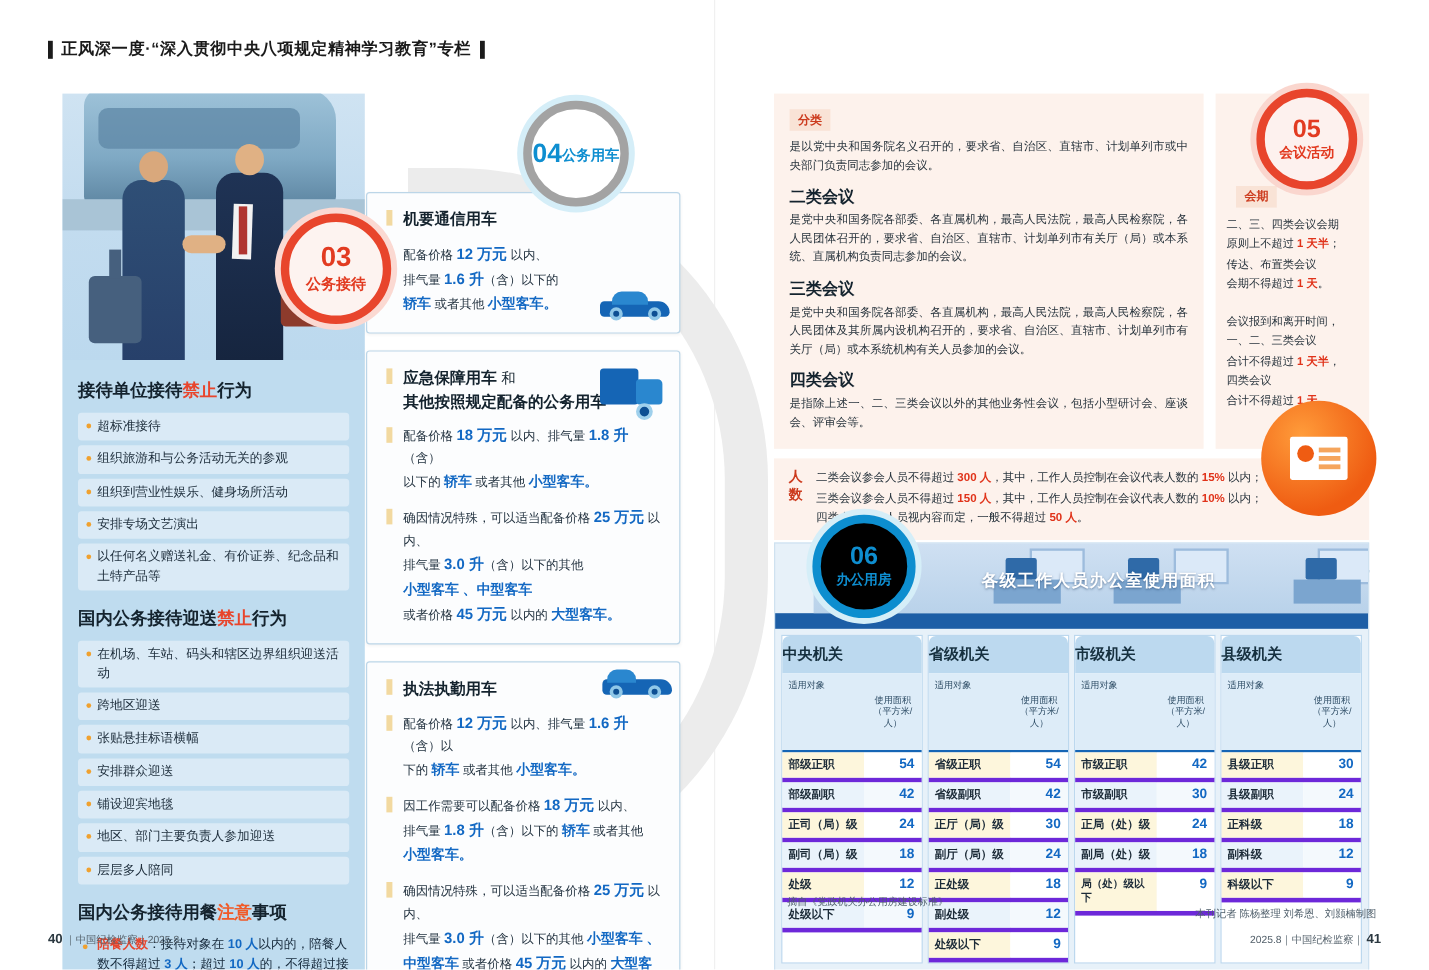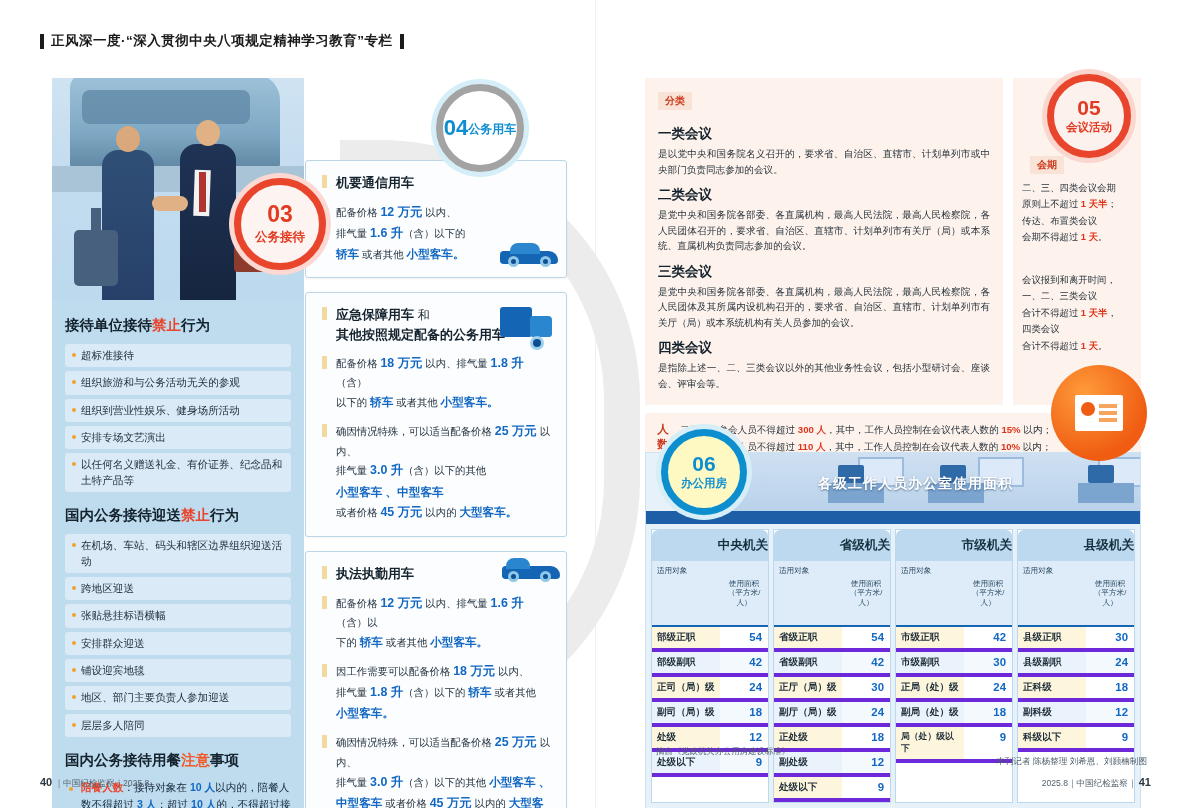--- a/index.html
+++ b/index.html
@@ -174,31 +174,31 @@
     border:1px solid #cfe2f0; }
   .office-top { position:relative; height:58px;
     background:linear-gradient(180deg,#cfe0f2 0%, #b9d2ea 100%); overflow:hidden;margin-left:32px; }
   .office-top .desk { position:absolute; bottom:8px; width:56px; height:20px; background:#7ba5cf; }
   .office-top .mon { position:absolute; width:26px; height:18px; background:#2f6aa8; border-radius:2px; }
   .office-top .win { position:absolute; width:46px; height:30px; background:#dbe9f8;
     border:2px solid #9dbcdd; }
   .banner { position:absolute; left:140px; top:22px; z-index:4;
     font-size:14px; font-weight:bold; color:#fff; letter-spacing:1px;
     text-shadow:0 1px 2px rgba(20,50,90,.55); }
-  .circle06 { position:absolute; left:15px; top:-24px; width:86px; height:86px; border-radius:50%;
-    background:#fef9c3; border:7px solid #0d8ecf;
+  .circle06 { position:absolute; left:31px; top:-24px; width:86px; height:86px; border-radius:50%;
+    background:#000000; border:7px solid #0d8ecf;
     display:flex; flex-direction:column; align-items:center; justify-content:center;
     box-shadow:0 0 0 5px #d5eef8; z-index:9; }
   .circle06 .num { font-size:21px; font-weight:bold; color:#0e8ed0; line-height:1; }
   .circle06 .lbl { font-size:11.5px; font-weight:bold; color:#0e8ed0; margin-top:2px; }
   .darkbar { height:13px; background:#1d5ea6; }
 
   .tables { display:flex; gap:4px; padding:5px 5px 6px; }
   .tcol { width:120px; background:#fff; border:1px solid #bcd8ee; }
-  .tcol .th { background:#bcd9ef; text-align:right; font-size:12.6px; font-weight:bold;
+  .tcol .th { background:#bcd9ef; text-align:left; font-size:12.6px; font-weight:bold;
     color:#16303f; padding:7px 0; border-radius:6px 6px 0 0; }
   .tcol .subhead { display:flex; font-size:7.6px; color:#335; background:#ddecf8;
     border-bottom:2px solid #1565b5; }
   .tcol .subhead div:first-child { width:68px; padding:5px 5px; color:#2b4a63; }
   .tcol .subhead div:last-child { flex:1; text-align:center; padding:18px 2px; color:#2b4a63; line-height:1.25; }
   .trow { display:flex; font-size:9.6px; border-bottom:4px solid #6d28d9; }
   .trow .lb { width:68px; padding:4px 5px; background:#fdf6dc; color:#1c2b38; font-weight:bold; }
   .trow .vl { flex:1; padding:4px 6px; text-align:right; background:#fff; color:#1268c3;
     font-weight:bold; font-size:11.4px; }
   .trow:nth-child(odd) .lb { background:#fdf6dc; }
@@ -368,54 +368,53 @@
   <div class="col-right">
 
     <div class="circle05">
       <span class="num">05</span>
       <span class="lbl">会议活动</span>
     </div>
 
     <div class="meet-wrap">
       <div class="meet-box">
         <span class="tagcls">分类</span>
-        <h5>一类会议</h5>
         <p>是以党中央和国务院名义召开的，要求省、自治区、直辖市、计划单列市或中央部门负责同志参加的会议。</p>
         <h5>二类会议</h5>
         <p>是党中央和国务院各部委、各直属机构，最高人民法院，最高人民检察院，各人民团体召开的，要求省、自治区、直辖市、计划单列市有关厅（局）或本系统、直属机构负责同志参加的会议。</p>
         <h5>三类会议</h5>
         <p>是党中央和国务院各部委、各直属机构，最高人民法院，最高人民检察院，各人民团体及其所属内设机构召开的，要求省、自治区、直辖市、计划单列市有关厅（局）或本系统机构有关人员参加的会议。</p>
         <h5>四类会议</h5>
         <p>是指除上述一、二、三类会议以外的其他业务性会议，包括小型研讨会、座谈会、评审会等。</p>
       </div>
 
       <div class="side-box">
         <div style="height:66px"></div>
         <span class="tagper">会期</span>
         <p>
           <span>二、三、四类会议会期</span><br>
           原则上不超过 <span class="r">1 天半</span>；<br>
           <span>传达、布置类会议</span><br>
           会期不得超过 <span class="r">1 天</span>。
         </p>
-        <p style="margin-top:26px">
+        <p style="margin-top:15px">
           <span>会议报到和离开时间，</span><br>
           <span>一、二、三类会议</span><br>
           合计不得超过 <span class="r">1 天半</span>，<br>
           <span>四类会议</span><br>
           合计不得超过 <span class="r">1 天</span>。
         </p>
       </div>
     </div>
 
     <div class="people-row">
       <div class="ptag">人<br>数</div>
       <div>
         <p>二类会议参会人员不得超过 <span class="r">300 人</span>，其中，工作人员控制在会议代表人数的 <span class="r">15%</span> 以内；</p>
-        <p>三类会议参会人员不得超过 <span class="r">110 人</span>，其中，工作人员控制在会议代表人数的 <span class="r">10%</span> 以内；</p>
+        <p>三类会议参会人员不得超过 <span class="r">150 人</span>，其中，工作人员控制在会议代表人数的 <span class="r">10%</span> 以内；</p>
         <p>四类会议参会人员视内容而定，一般不得超过 <span class="r">50 人</span>。</p>
       </div>
       <div class="orange-circle">
         <div class="board"></div>
       </div>
     </div>
 
     <div class="src-note">摘自《中央和国家机关会议费管理办法》、关于《中央和国家机关会议费管理办法》的补充通知</div>
     <div class="hr-line"></div>
   </div>

